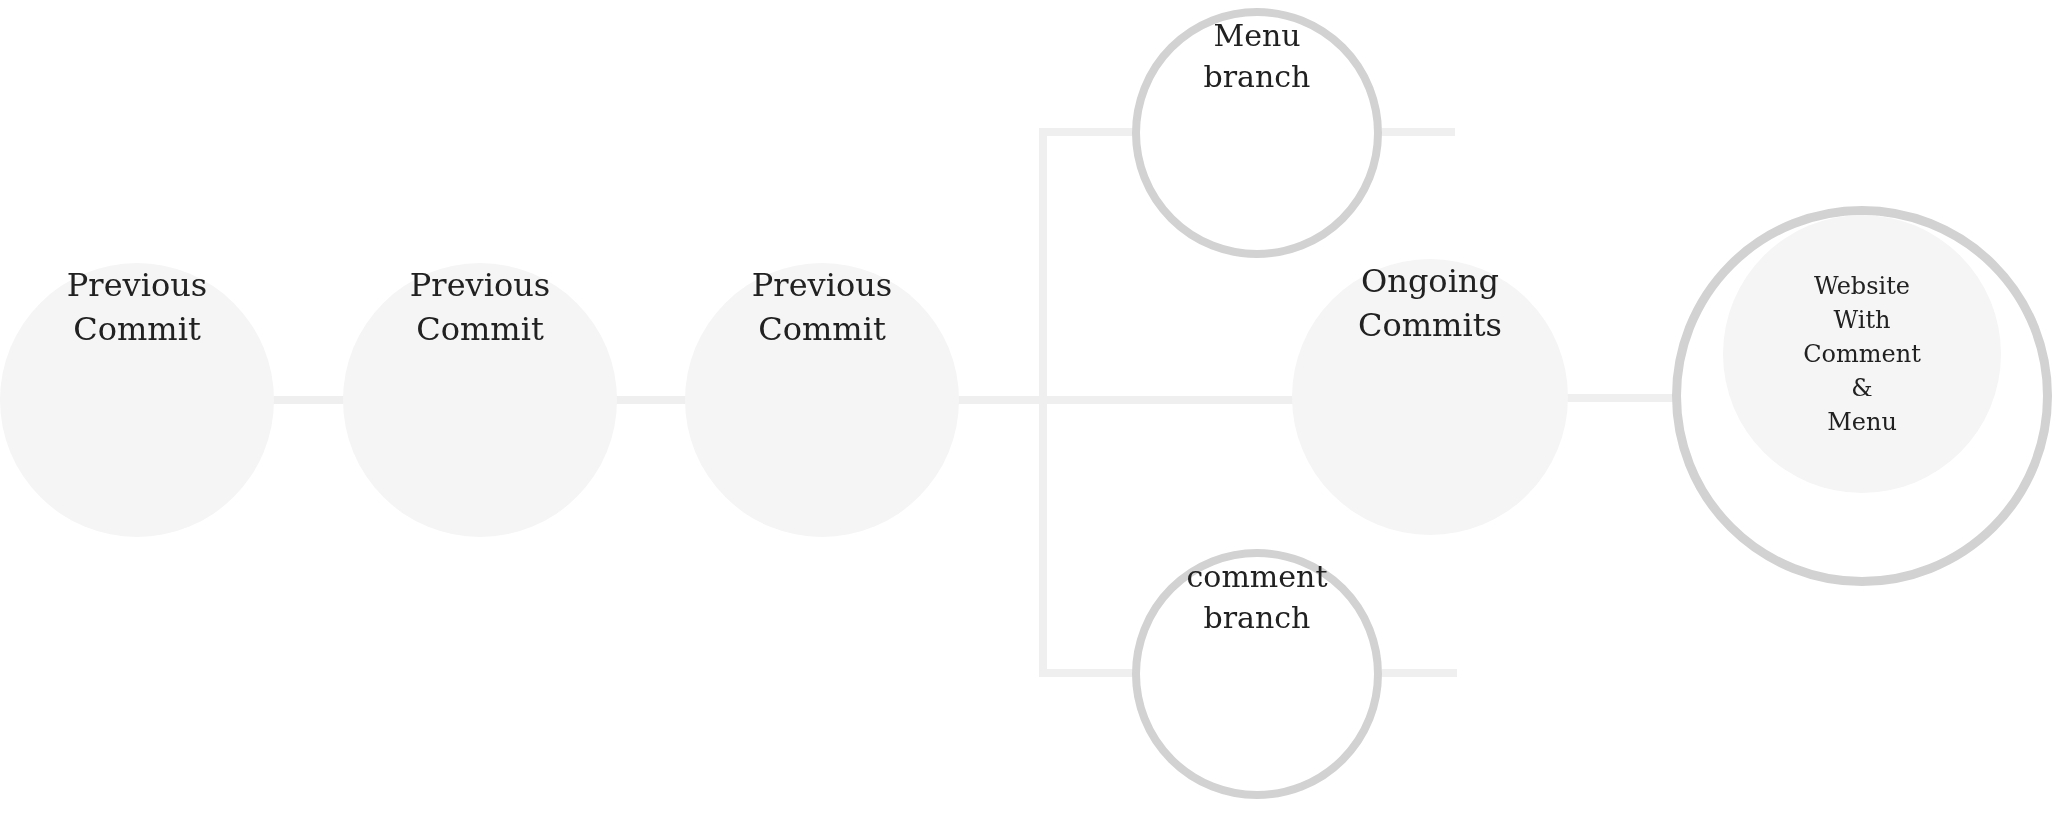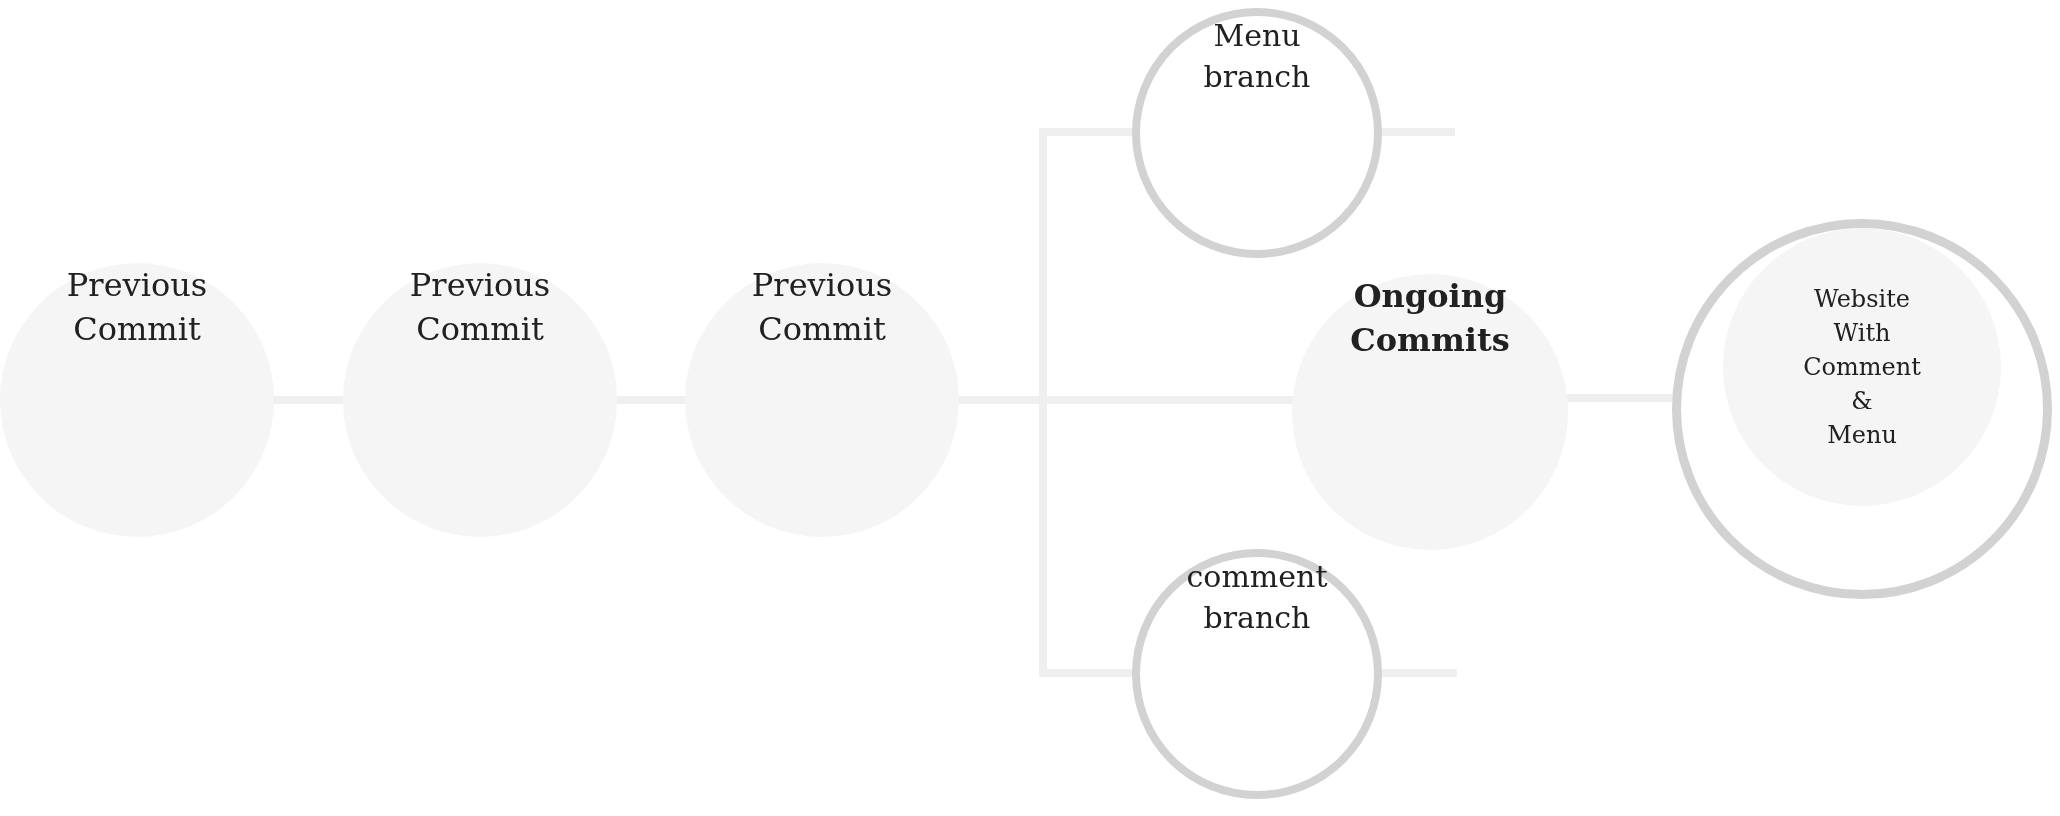--- a/index.html
+++ b/index.html
@@ -92,26 +92,26 @@
   <div class="node outlined fs-md" style="left:1132px; top:8px; width:250px; height:250px;">
     <span class="label">Menu
 branch</span>
   </div>
 
   <div class="node outlined fs-md" style="left:1132px; top:549px; width:250px; height:250px;">
     <span class="label">comment
 branch</span>
   </div>
 
-  <div class="node filled fs-lg" style="left:1292px; top:274px; width:276px; height:276px;font-weight:bold;">
+  <div class="node filled fs-lg" style="left:1292px; top:259px; width:276px; height:276px;">
     <span class="label">Ongoing
 Commits</span>
   </div>
 
-  <div class="node ring" style="left:1672px; top:219px; width:380px; height:380px;">
+  <div class="node ring" style="left:1672px; top:206px; width:380px; height:380px;">
     <div class="inner-circle fs-sm">
       <span class="label">Website
 With
 Comment
 &amp;
 Menu</span>
     </div>
   </div>
 
 </div>

